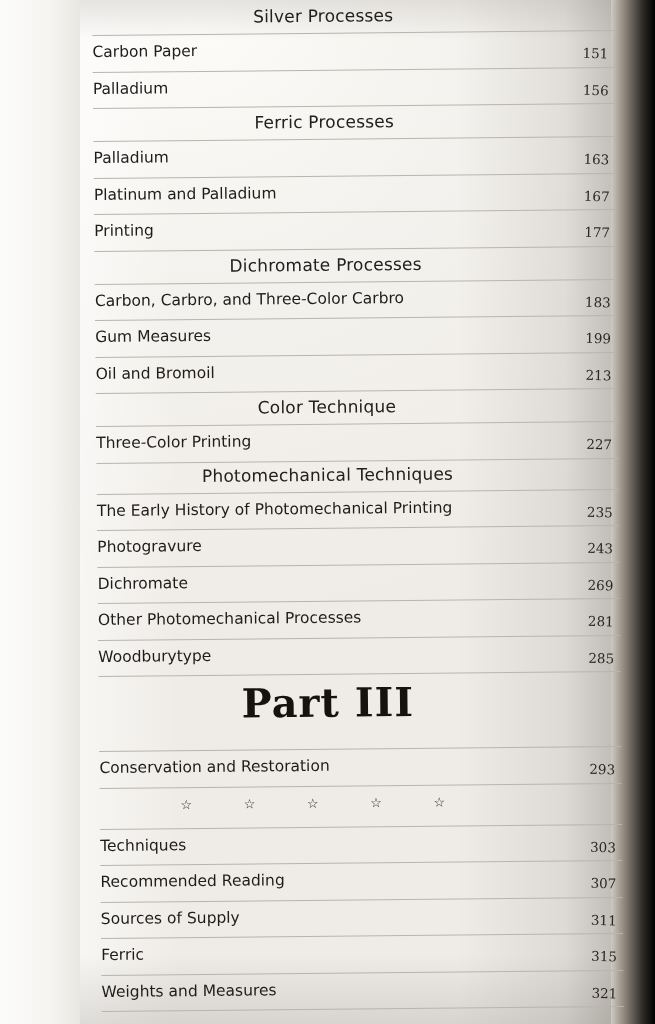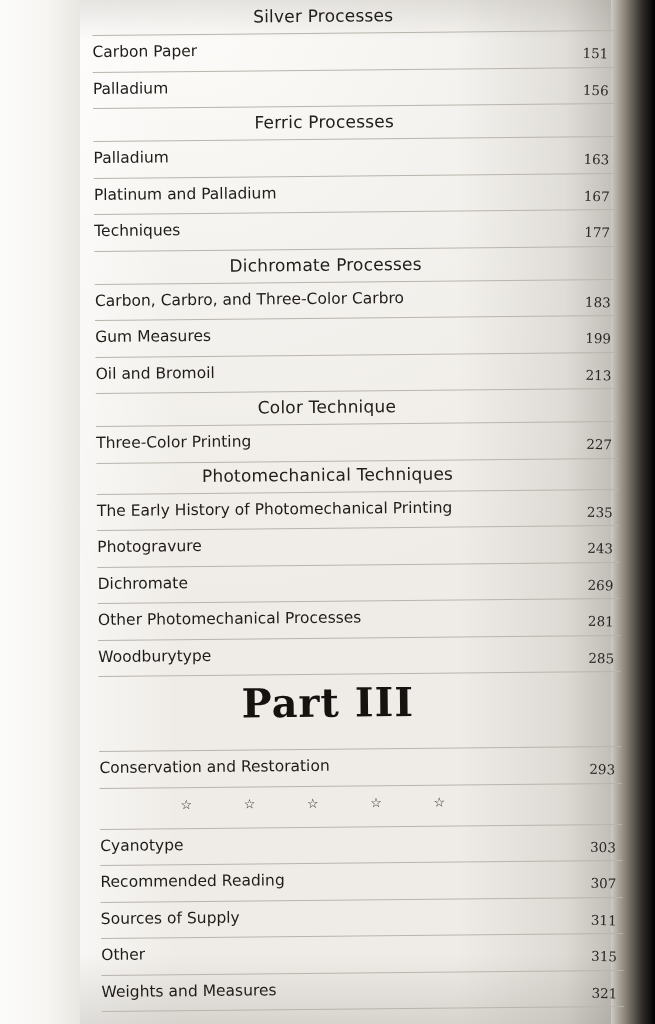--- a/index.html
+++ b/index.html
@@ -200,21 +200,21 @@
 
     <div class="entry">
       <span class="title">Palladium</span>
       <span class="page">163</span>
     </div>
     <div class="entry">
       <span class="title">Platinum and Palladium</span>
       <span class="page">167</span>
     </div>
     <div class="entry">
-      <span class="title">Techniques</span>
+      <span class="title">Printing</span>
       <span class="page">177</span>
     </div>
 
     <div class="head-rule"></div>
     <div style="height:5px"></div>
     <div class="section-head">Dichromate Processes</div>
 
     <div class="entry">
       <span class="title">Carbon, Carbro, and Three-Color Carbro</span>
       <span class="page">183</span>
@@ -269,33 +269,33 @@
     <div class="entry">
       <span class="title">Conservation and Restoration</span>
       <span class="page">293</span>
     </div>
 
     <div class="stars-row">
       <div class="stars">☆ ☆ ☆ ☆ ☆</div>
     </div>
 
     <div class="entry">
-      <span class="title">Cyanotype</span>
+      <span class="title">Techniques</span>
       <span class="page">303</span>
     </div>
     <div class="entry">
       <span class="title">Recommended Reading</span>
       <span class="page">307</span>
     </div>
     <div class="entry">
       <span class="title">Sources of Supply</span>
       <span class="page">311</span>
     </div>
     <div class="entry">
-      <span class="title">Other</span>
+      <span class="title">Ferric</span>
       <span class="page">315</span>
     </div>
     <div class="entry">
       <span class="title">Weights and Measures</span>
       <span class="page">321</span>
     </div>
     <div class="spacer-rule"></div>
 
   </div>
 </div>

